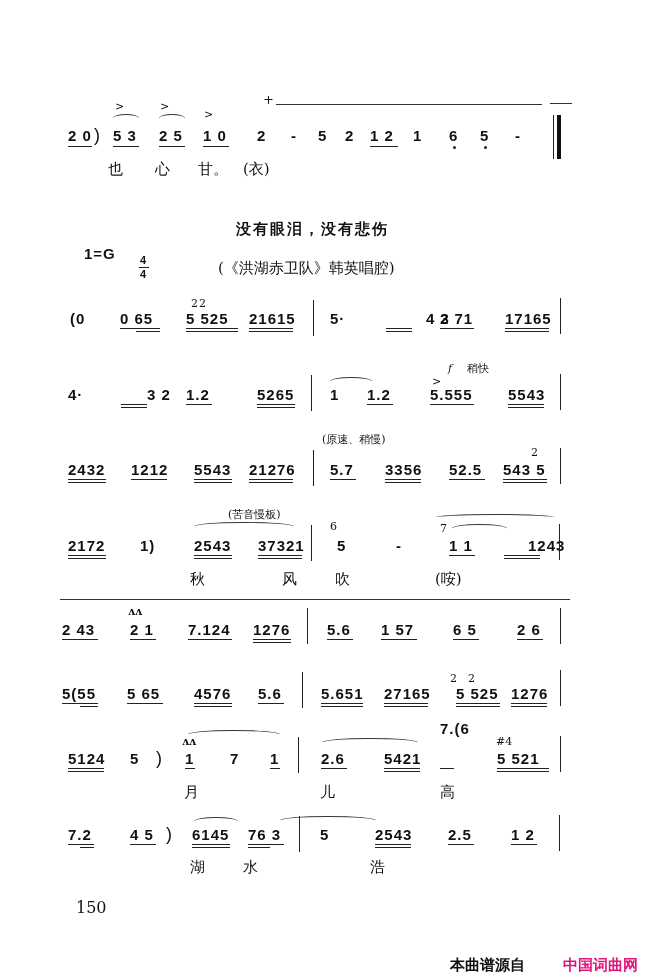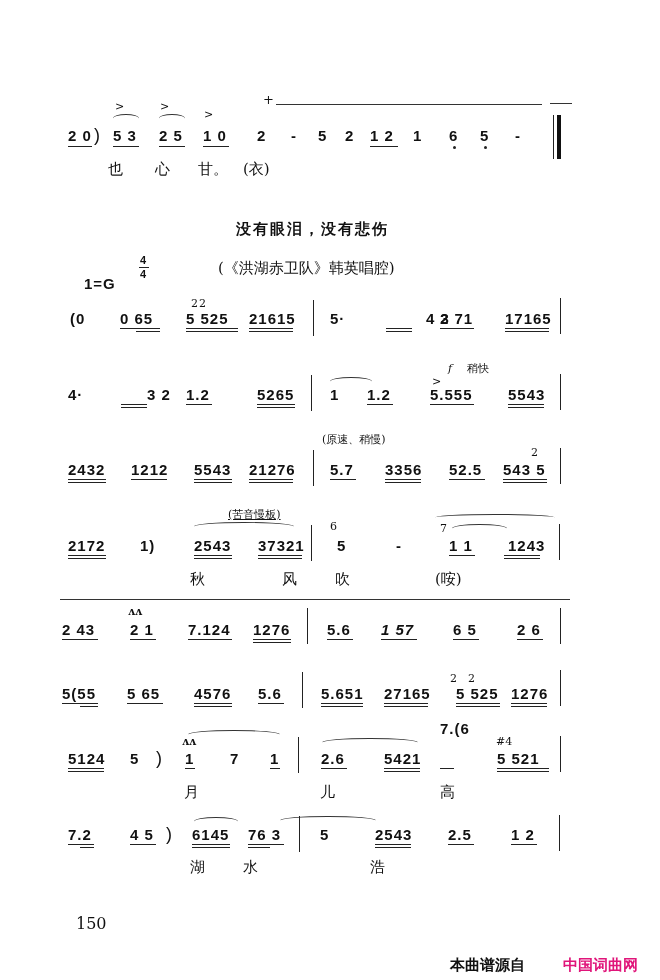--- a/index.html
+++ b/index.html
@@ -57,21 +57,21 @@
   <div class="dbar" style="left:557px;top:115px;height:44px;"></div>
 
   <span class="lyric" style="left:108px;top:160px;">也</span>
   <span class="lyric" style="left:155px;top:160px;">心</span>
   <span class="lyric" style="left:198px;top:160px;">甘。</span>
   <span class="lyric" style="left:243px;top:160px;">(衣)</span>
 </div>
 
 <div>
   <div class="title" style="left:236px;top:220px;">没有眼泪，没有悲伤</div>
-  <span class="note" style="left:84px;top:275px;font-size:15px;">1=G</span>
+  <span class="note" style="left:84px;top:245px;font-size:15px;">1=G</span>
   <span class="note" style="left:140px;top:254px;font-size:11px;">4</span>
   <div class="u1" style="left:139px;top:267px;width:10px;"></div>
   <span class="note" style="left:140px;top:268px;font-size:11px;">4</span>
   <span class="lyric" style="left:218px;top:259px;font-size:15px;">(《洪湖赤卫队》韩英唱腔)</span>
 </div>
 
 <div>
   <span class="small abs" style="left:191px;top:297px;">2</span>
   <span class="small abs" style="left:199px;top:297px;">2</span>
   <span class="note" style="left:70px;top:310px;">(0</span>
@@ -145,42 +145,42 @@
   <div class="u1" style="left:385px;top:482px;width:36px;"></div>
   <span class="note" style="left:449px;top:461px;">52.5</span>
   <div class="u1" style="left:449px;top:479px;width:36px;"></div>
   <span class="note" style="left:503px;top:461px;">543 5</span>
   <div class="u1" style="left:503px;top:479px;width:44px;"></div>
   <div class="u1" style="left:503px;top:482px;width:44px;"></div>
   <div class="bar" style="left:560px;top:448px;height:36px;"></div>
 </div>
 
 <div>
-  <span class="small abs" style="left:228px;top:507px;text-decoration:underline;">(苦音慢板)</span>
+  <span class="small abs" style="left:228px;top:507px;">(苦音慢板)</span>
   <div class="slur" style="left:194px;top:522px;width:100px;height:8px;"></div>
   <div class="slur" style="left:435px;top:514px;width:120px;height:6px;"></div>
   <div class="slur" style="left:452px;top:524px;width:55px;height:8px;"></div>
   <span class="small abs" style="left:330px;top:520px;">6</span>
   <span class="small abs" style="left:440px;top:522px;">7</span>
   <span class="note" style="left:68px;top:537px;">2172</span>
   <div class="u1" style="left:68px;top:555px;width:38px;"></div>
   <div class="u1" style="left:68px;top:558px;width:38px;"></div>
   <span class="note" style="left:140px;top:537px;">1)</span>
   <span class="note" style="left:194px;top:537px;">2543</span>
   <div class="u1" style="left:194px;top:555px;width:38px;"></div>
   <div class="u1" style="left:194px;top:558px;width:38px;"></div>
   <span class="note" style="left:258px;top:537px;">37321</span>
   <div class="u1" style="left:258px;top:555px;width:44px;"></div>
   <div class="u1" style="left:258px;top:558px;width:44px;"></div>
   <div class="bar" style="left:311px;top:525px;height:36px;"></div>
   <span class="note" style="left:337px;top:537px;">5</span>
   <span class="note" style="left:396px;top:537px;">-</span>
   <span class="note" style="left:449px;top:537px;">1 1</span>
   <div class="u1" style="left:449px;top:555px;width:26px;"></div>
-  <span class="note" style="left:508px;top:537px;text-align:center;">1243</span>
+  <span class="note" style="left:528px;top:537px;text-align:center;">1243</span>
   <div class="u1" style="left:504px;top:555px;width:36px;"></div>
   <div class="u1" style="left:504px;top:558px;width:36px;"></div>
   <div class="bar" style="left:559px;top:524px;height:36px;"></div>
   <span class="lyric" style="left:190px;top:570px;">秋</span>
   <span class="lyric" style="left:282px;top:570px;">风</span>
   <span class="lyric" style="left:335px;top:570px;">吹</span>
   <span class="lyric" style="left:435px;top:570px;">(咹)</span>
   <div class="hr" style="left:60px;top:599px;width:510px;"></div>
 </div>
 
@@ -191,21 +191,21 @@
   <span class="note" style="left:130px;top:621px;">2 1</span>
   <div class="u1" style="left:130px;top:639px;width:26px;"></div>
   <span class="note" style="left:188px;top:621px;">7.124</span>
   <div class="u1" style="left:188px;top:639px;width:44px;"></div>
   <span class="note" style="left:253px;top:621px;">1276</span>
   <div class="u1" style="left:253px;top:639px;width:38px;"></div>
   <div class="u1" style="left:253px;top:642px;width:38px;"></div>
   <div class="bar" style="left:307px;top:608px;height:36px;"></div>
   <span class="note" style="left:327px;top:621px;">5.6</span>
   <div class="u1" style="left:327px;top:639px;width:26px;"></div>
-  <span class="note" style="left:381px;top:621px;font-style:italic;">1 57</span>
+  <span class="note" style="left:381px;top:621px;">1 57</span>
   <div class="u1" style="left:381px;top:639px;width:36px;"></div>
   <span class="note" style="left:453px;top:621px;">6 5</span>
   <div class="u1" style="left:453px;top:639px;width:26px;"></div>
   <span class="note" style="left:517px;top:621px;">2 6</span>
   <div class="u1" style="left:517px;top:639px;width:26px;"></div>
   <div class="bar" style="left:560px;top:608px;height:36px;"></div>
 </div>
 
 <div>
   <span class="small abs" style="left:450px;top:672px;">2</span>
@@ -291,15 +291,15 @@
   <span class="note" style="left:448px;top:826px;">2.5</span>
   <div class="u1" style="left:448px;top:844px;width:26px;"></div>
   <span class="note" style="left:511px;top:826px;">1 2</span>
   <div class="u1" style="left:511px;top:844px;width:26px;"></div>
   <div class="bar" style="left:559px;top:815px;height:36px;"></div>
   <span class="lyric" style="left:190px;top:858px;">湖</span>
   <span class="lyric" style="left:243px;top:858px;">水</span>
   <span class="lyric" style="left:370px;top:858px;">浩</span>
 </div>
 
-<span class="page-num" style="left:76px;top:898px;margin-top:16px;">150</span>
+<span class="page-num" style="left:76px;top:898px;">150</span>
 <span class="footer-a" style="left:450px;top:956px;">本曲谱源自</span>
 <span class="footer-b" style="left:563px;top:956px;">中国词曲网</span>
 
 </body></html>

